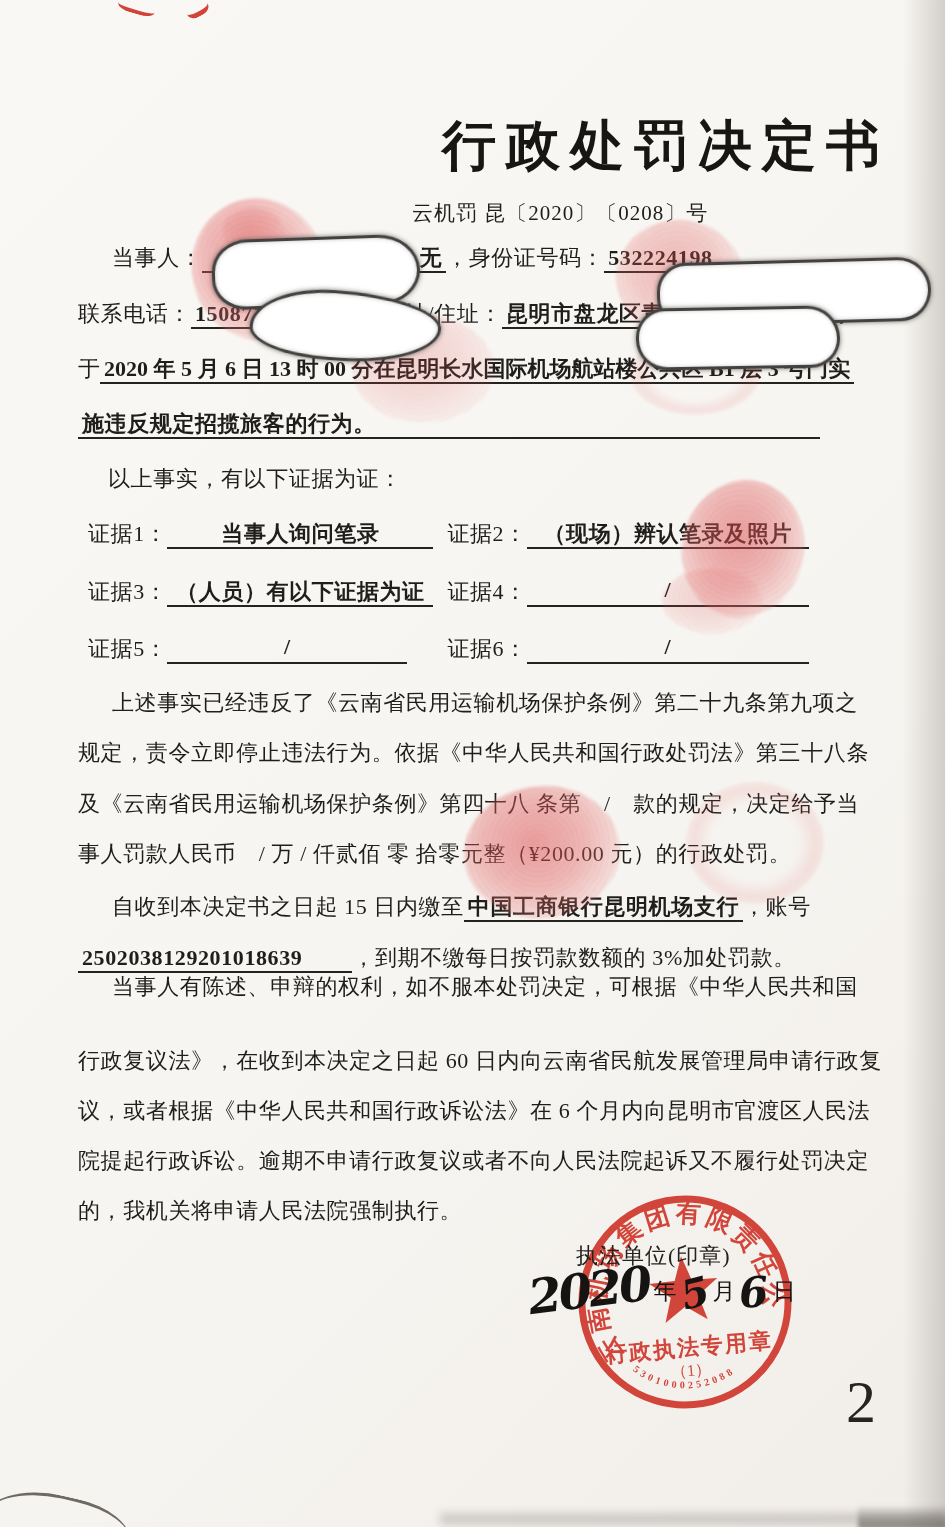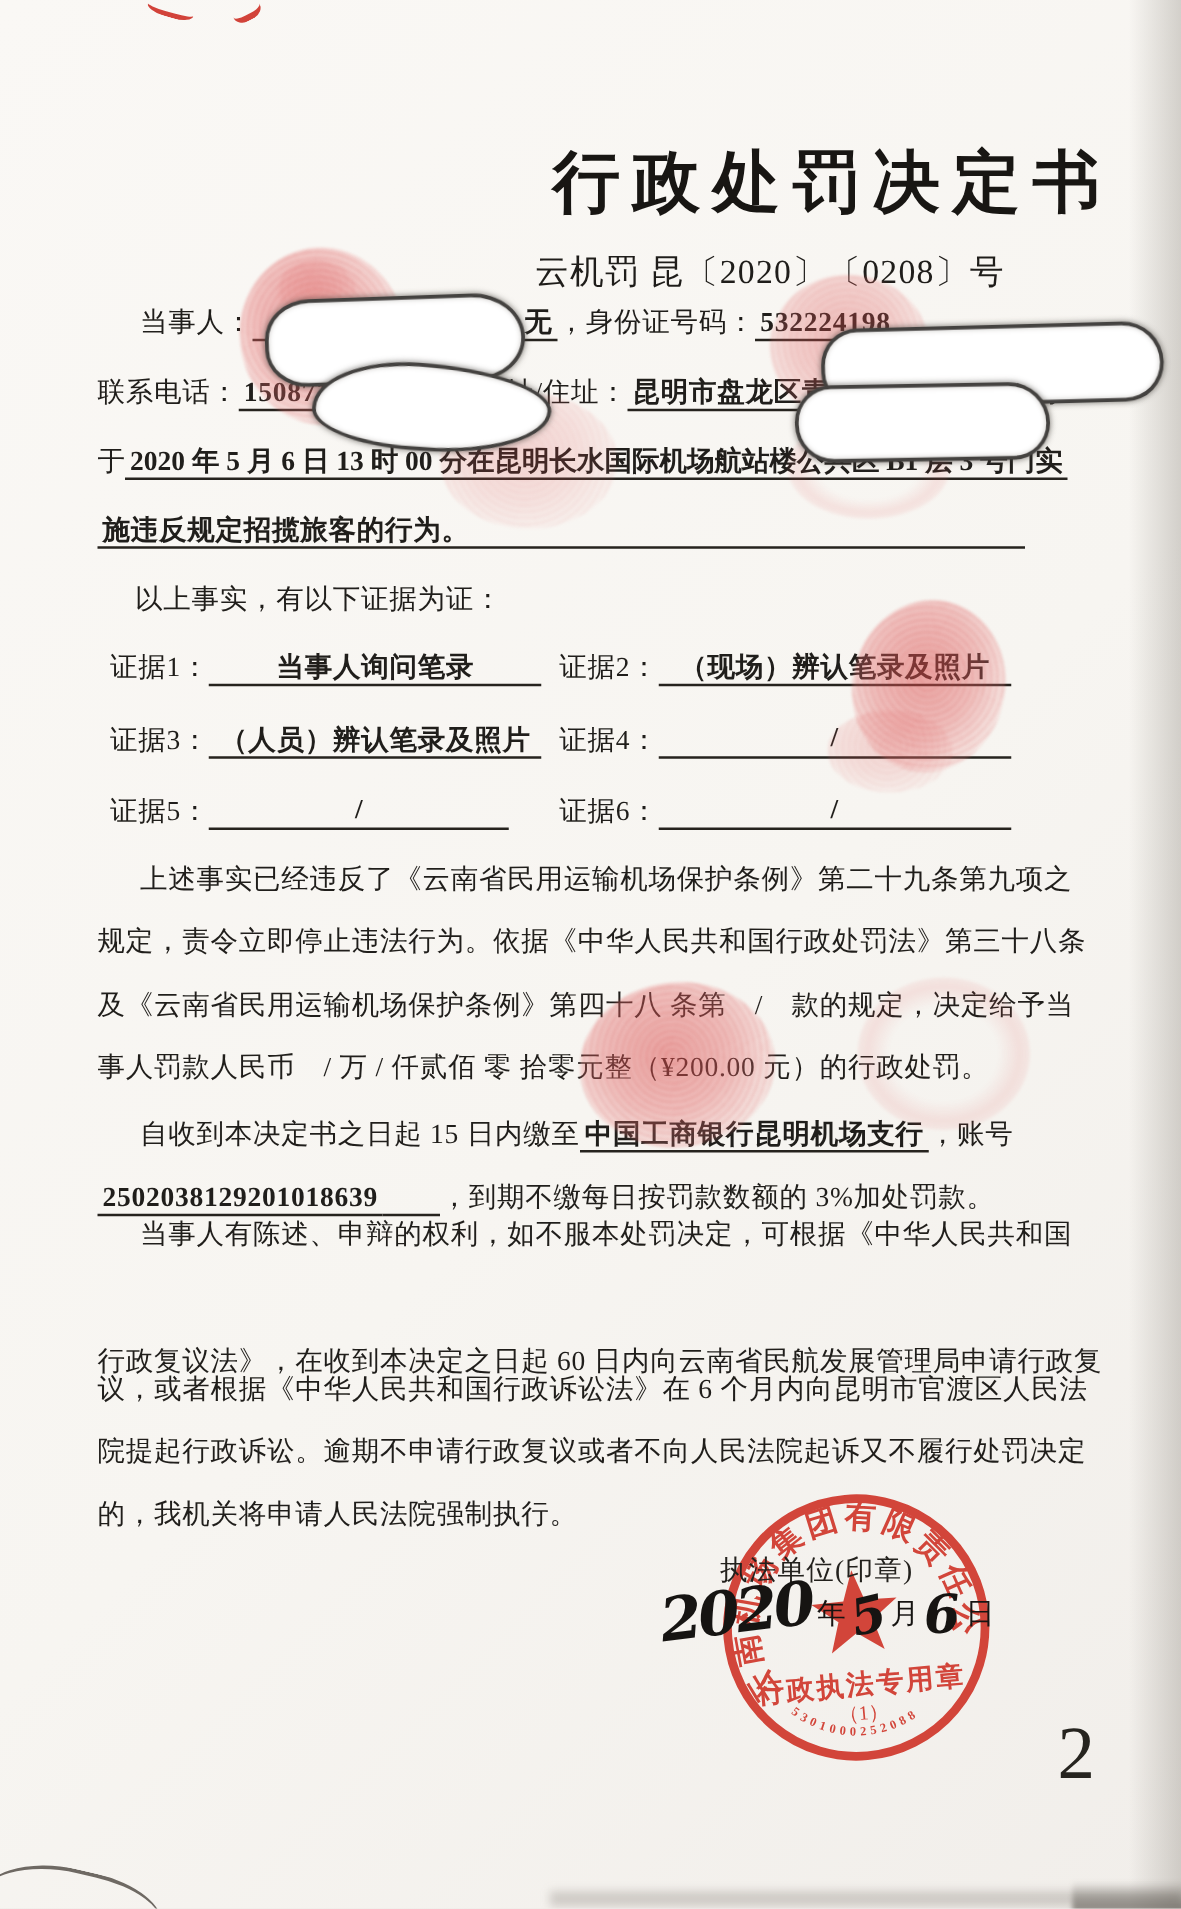--- a/index.html
+++ b/index.html
@@ -22,21 +22,21 @@
   .pen-mark{position:absolute;background:none;border-bottom:4px solid #d2433a;border-radius:40%;}
   .pm1{left:118px;top:-2px;width:38px;height:12px;transform:rotate(16deg);}
   .pm2{left:184px;top:-4px;width:24px;height:16px;transform:rotate(-28deg);border-bottom-width:5px;}
 
   
   .line{position:absolute;left:78px;width:800px;font-size:22px;letter-spacing:.6px;
         white-space:nowrap;color:#201e1b;}
   .indent{left:112px;}
   .title{position:absolute;top:110px;left:0;width:890px;text-align:right;
         font-size:54px;font-weight:700;letter-spacing:10px;color:#181613;}
-  .docno{position:absolute;top:199px;left:428px;font-size:27px;letter-spacing:1px;white-space:nowrap;}
+  .docno{position:absolute;top:199px;left:412px;font-size:21px;letter-spacing:1px;white-space:nowrap;}
   .ul{border-bottom:2px solid #26231e;padding:0 4px 1px 4px;}
   .v{font-weight:700;}
   .blank{display:inline-block;border-bottom:2px solid #26231e;height:24px;vertical-align:bottom;}
   .ev-label{display:inline-block;font-size:22px;}
   .ev-cell{display:inline-block;text-align:center;border-bottom:2px solid #26231e;
         font-weight:700;height:28px;vertical-align:bottom;}
   .ulext{display:inline-block;border-bottom:2px solid #26231e;height:24px;vertical-align:bottom;}
 
   
   .blob{position:absolute;background:#fff;border:3px solid rgba(48,46,43,0.9);
@@ -110,40 +110,40 @@
   <div class="line" style="top:409px;">
     <span class="ul v">施违反规定招揽旅客的行为。</span><span class="ulext" style="width:440px;"></span>
   </div>
 
   <div class="line" style="top:464px;left:108px;">以上事实，有以下证据为证：</div>
 
   <div class="line" style="top:519px;left:88px;">
     <span class="ev-label">证据1：</span><span class="ev-cell" style="width:266px;">当事人询问笔录</span><span style="display:inline-block;width:14px;"></span><span class="ev-label">证据2：</span><span class="ev-cell" style="width:282px;">（现场）辨认笔录及照片</span>
   </div>
   <div class="line" style="top:577px;left:88px;">
-    <span class="ev-label">证据3：</span><span class="ev-cell" style="width:266px;">（人员）辨认笔录及照片</span><span style="display:inline-block;width:14px;"></span><span class="ev-label">证据4：</span><span class="ev-cell" style="width:282px;">/</span>
+    <span class="ev-label">证据3：</span><span class="ev-cell" style="width:266px;">（人员）有以下证据为证</span><span style="display:inline-block;width:14px;"></span><span class="ev-label">证据4：</span><span class="ev-cell" style="width:282px;">/</span>
   </div>
   <div class="line" style="top:634px;left:88px;">
     <span class="ev-label">证据5：</span><span class="ev-cell" style="width:240px;">/</span><span style="display:inline-block;width:40px;"></span><span class="ev-label">证据6：</span><span class="ev-cell" style="width:282px;">/</span>
   </div>
 
   <div class="line" style="top:738px;">规定，责令立即停止违法行为。依据《中华人民共和国行政处罚法》第三十八条</div>
   <div class="line indent" style="top:688px;">上述事实已经违反了《云南省民用运输机场保护条例》第二十九条第九项之</div>
   <div class="line" style="top:789px;">及《云南省民用运输机场保护条例》第四十八 条第　/　款的规定，决定给予当</div>
   <div class="line" style="top:839px;">事人罚款人民币　/ 万 / 仟贰佰 零 拾零元整（¥200.00 元）的行政处罚。</div>
 
   <div class="line indent" style="top:892px;">
     <span>自收到本决定书之日起 15 日内缴至</span><span class="ul v">中国工商银行昆明机场支行</span><span>，账号</span>
   </div>
   <div class="line" style="top:943px;">
     <span class="ul v">2502038129201018639</span><span class="ulext" style="width:46px;"></span><span>，到期不缴每日按罚款数额的 3%加处罚款。</span>
   </div>
 
   <div class="line indent" style="top:972px;">当事人有陈述、申辩的权利，如不服本处罚决定，可根据《中华人民共和国</div>
-  <div class="line" style="top:1046px;margin-top:28px;">行政复议法》，在收到本决定之日起 60 日内向云南省民航发展管理局申请行政复</div>
+  <div class="line" style="top:1046px;">行政复议法》，在收到本决定之日起 60 日内向云南省民航发展管理局申请行政复</div>
   <div class="line" style="top:1096px;">议，或者根据《中华人民共和国行政诉讼法》在 6 个月内向昆明市官渡区人民法</div>
   <div class="line" style="top:1146px;">院提起行政诉讼。逾期不申请行政复议或者不向人民法院起诉又不履行处罚决定</div>
   <div class="line" style="top:1196px;">的，我机关将申请人民法院强制执行。</div>
 
   <div class="blob b1"></div>
   <div class="blob b2"></div>
   <div class="blob b3"></div>
   <div class="blob b4"></div>
 
   <svg class="stamp" viewBox="0 0 240 240">

